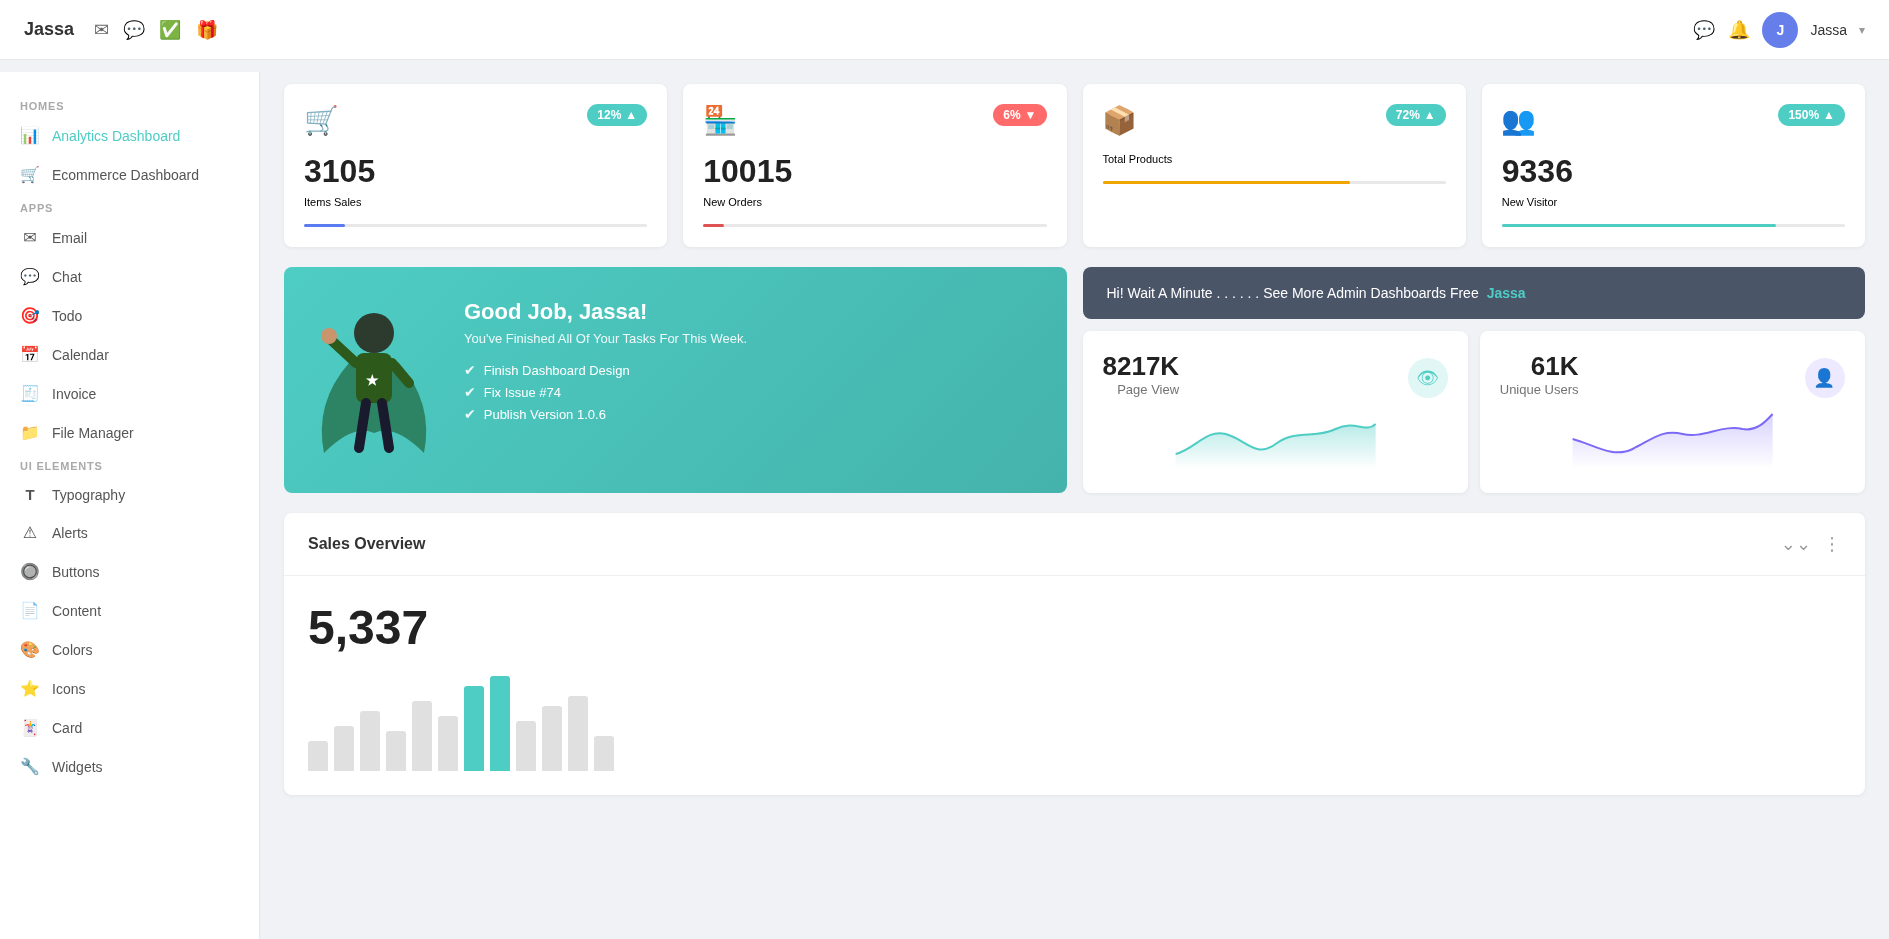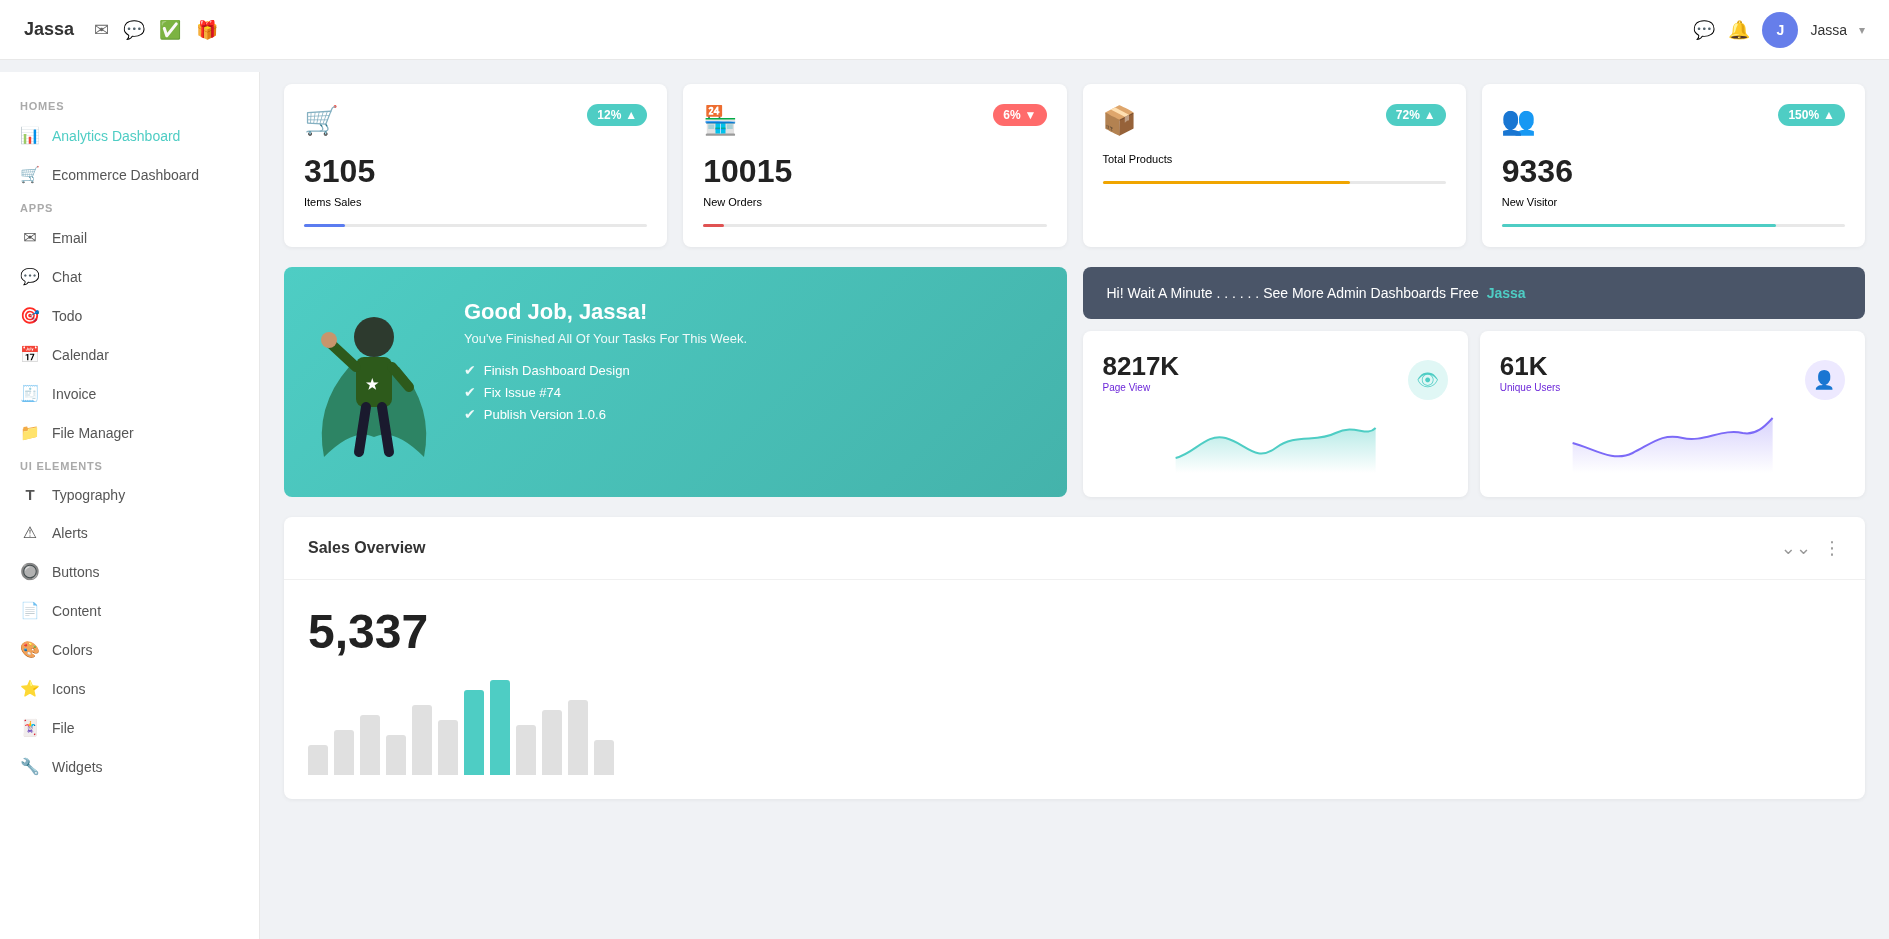--- a/index.html
+++ b/index.html
@@ -81,28 +81,28 @@
     .hero-tasks li { font-size: 13px; margin-bottom: 6px; display: flex; align-items: center; gap: 8px; }
     .check-icon { color: rgba(255,255,255,0.9); font-size: 14px; }
 
     
     .right-side { display: flex; flex-direction: column; gap: 12px; }
     .announcement-bar {
       background: #4a5568; color: #fff; border-radius: 8px;
       padding: 18px 24px; font-size: 14px; display: flex; align-items: center; gap: 8px;
     }
     .announcement-name { color: #4ecdc4; font-weight: 600; }
-    .metric-cards { display: grid; grid-template-columns: 1fr 1fr; gap: 12px; }
+    .metric-cards { display: grid; grid-template-columns: 1fr 1fr; gap: 12px; text-align: right; }
     .metric-card {
       background: #fff; border-radius: 8px; padding: 20px;
       box-shadow: 0 1px 4px rgba(0,0,0,0.06); overflow: hidden;
     }
     .metric-header { display: flex; justify-content: space-between; align-items: center; margin-bottom: 4px; }
     .metric-value { font-size: 26px; font-weight: 700; color: #222; }
-    .metric-label { font-size: 10px; color: #6d28d9; margin-bottom: 16px; }
+    .metric-label { font-size: 13px; color: #737373; margin-bottom: 8px; }
     .metric-icon-circle {
       width: 40px; height: 40px; border-radius: 50%;
       display: flex; align-items: center; justify-content: center; font-size: 18px;
     }
     .metric-icon-teal { background: #e0f7f5; color: #4ecdc4; }
     .metric-icon-purple { background: #ede9ff; color: #7c6af7; }
 
     
     .sparkline { width: 100%; height: 60px; }
 
@@ -210,21 +210,21 @@
       <div class="sidebar-item">
         <span class="sidebar-item-icon">🎨</span>
         <span>Colors</span>
       </div>
       <div class="sidebar-item">
         <span class="sidebar-item-icon">⭐</span>
         <span>Icons</span>
       </div>
       <div class="sidebar-item">
         <span class="sidebar-item-icon">🃏</span>
-        <span>File</span>
+        <span>Card</span>
       </div>
       <div class="sidebar-item">
         <span class="sidebar-item-icon">🔧</span>
         <span>Widgets</span>
       </div>
     </div>
   </aside>
 
   <main class="main">
 

